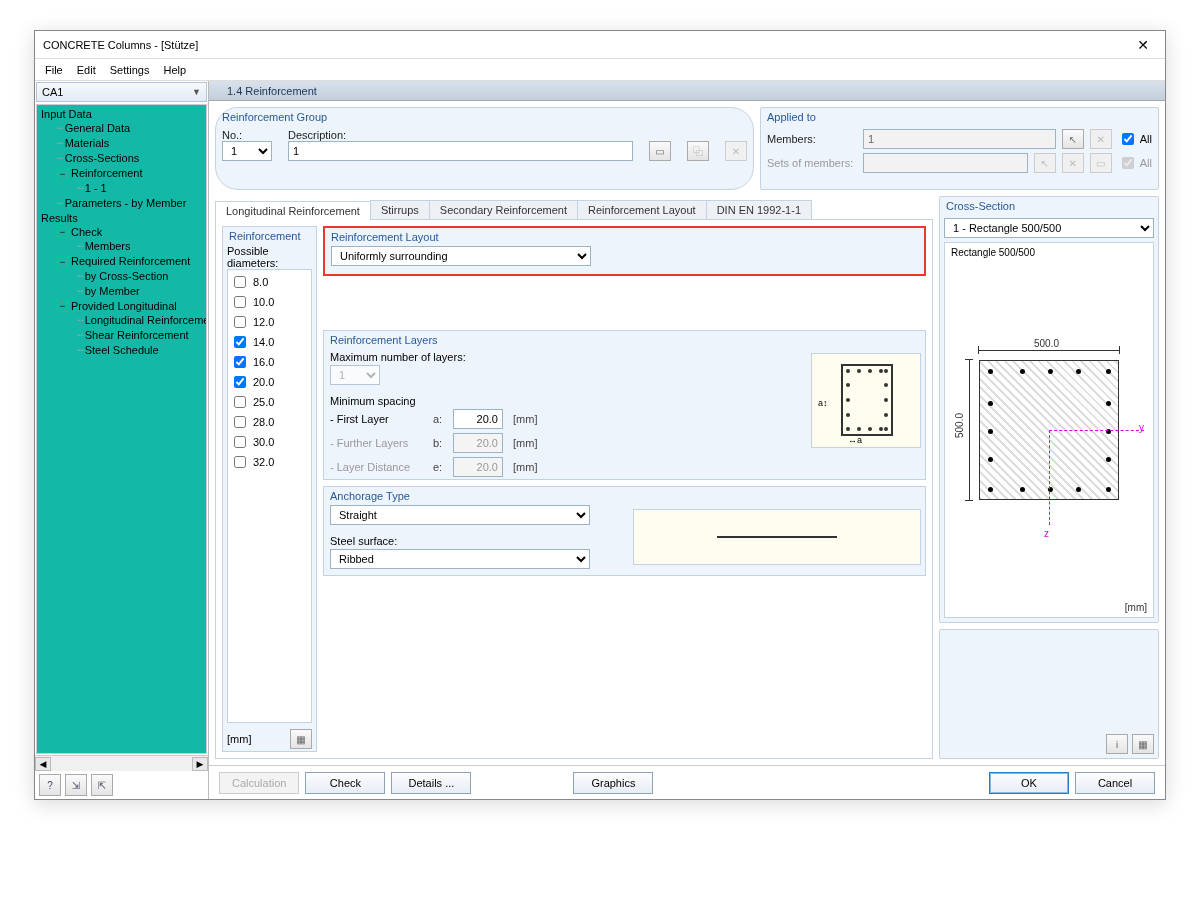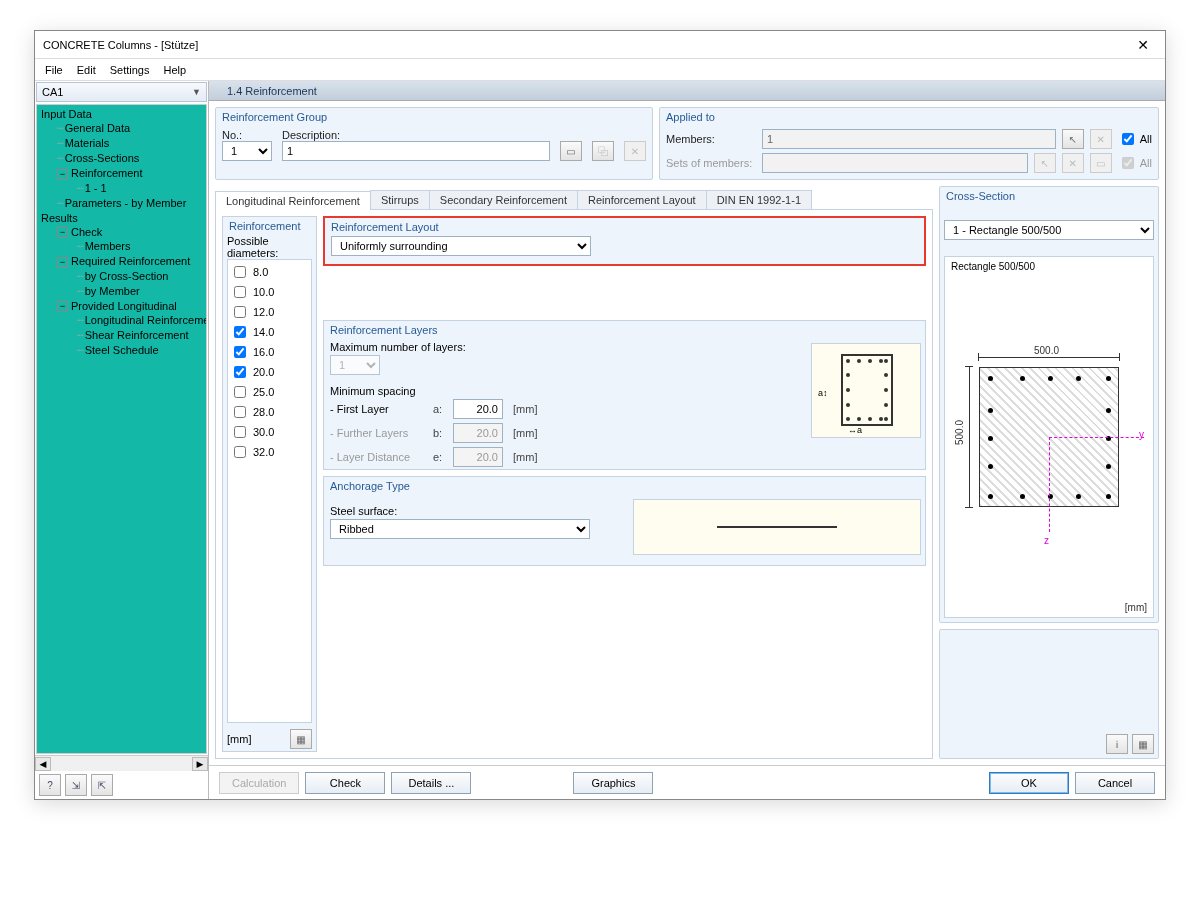--- a/index.html
+++ b/index.html
@@ -124,37 +124,37 @@
         <div class="iconbtn">⇲</div>
         <div class="iconbtn">⇱</div>
       </div>
     </div>
 
     <div class="main">
       <div class="page-header">1.4 Reinforcement</div>
       <div class="content">
         <div class="col1">
           <div class="row">
-            <div class="group flex1" style="padding-bottom:6px;">
+            <div class="group flex1" style="padding-bottom:6px;border-radius:23px;">
               <div class="group-title">Reinforcement Group</div>
-              <div class="row" style="padding:0 6px; gap:10px; align-items:flex-end;">
+              <div class="row" style="padding:0 6px; gap:16px; align-items:flex-end;">
                 <div style="width:50px;">
                   <div class="field-label">No.:</div>
                   <select class="input" style="width:50px;"><option>1</option></select>
                 </div>
                 <div class="flex1">
                   <div class="field-label">Description:</div>
                   <input class="input" style="width: 100%;" value="1">
                 </div>
                 <div class="smallbtn">▭</div>
                 <div class="smallbtn">⿻</div>
                 <div class="smallbtn disabled">✕</div>
               </div>
             </div>
-            <div class="group" style="width:500px; padding-bottom:6px;">
+            <div class="group" style="width:399px; padding-bottom:16px;">
               <div class="group-title">Applied to</div>
               <div style="padding:0 6px;">
                 <div class="row" style="align-items:center; gap:6px; margin-bottom:4px;">
                   <div style="width:90px;" class="field-label">Members:</div>
                   <input class="input flex1" readonly="" value="1" style="">
                   <div class="smallbtn">↖</div>
                   <div class="smallbtn disabled">✕</div>
                   <label style="display:flex;align-items:center;gap:3px;">
                       <input type="checkbox" class="checkbox" checked="" style="">
                       <span>All</span>
@@ -296,34 +296,35 @@
                         </svg>
                         <div style="position:absolute;left:6px;top:44px;font-size:9px;">a↕</div>
                         <div style="position:absolute;left:36px;bottom:2px;font-size:9px;">↔a</div>
                       </div>
                     </div>
                   </div>
                   <div class="subgroup" style="padding-bottom:6px;">
                     <div class="group-title">Anchorage Type</div>
                     <div class="row">
                       <div class="flex1" style="padding:0 6px;">
+                        <select class="input" style="width:260px;"><option>Straight</option></select>
                         <div style="margin-top:10px;">Steel surface:</div>
                         <select class="input" style="width:260px;margin-top:2px;"><option>Ribbed</option></select>
                       </div>
                       <div class="anchor-preview">
                           <div class="bar"></div>
                         </div>
                     </div>
                   </div>
                 </div>
               </div>
             </div>
 
             <div class="col2">
-              <div class="group" style="flex:1.4;display:flex;flex-direction:column;gap:12px;">
+              <div class="group" style="flex:1.4;display:flex;flex-direction:column;">
                 <div class="group-title">Cross-Section</div>
                 <div style="padding:0 4px 4px 4px;"><select class="input" style="width:100%;"><option>1 - Rectangle 500/500</option></select></div>
                 <div class="cross-preview">
                   <div style="position:absolute;left:6px;top:4px;font-size:10px;">Rectangle 500/500</div>
                   <div style="position:relative;width:140px;height:140px;border-radius:28px;">
                     <div class="hatched" style="position:absolute;left:0;top:0;width:140px;height:140px;">
 
                       <div class="rebar" style="left:8px;top:8px;"></div>
                         <div class="rebar" style="left:40px;top:8px;"></div>
                         <div class="rebar" style="left:68px;top:8px;"></div>

